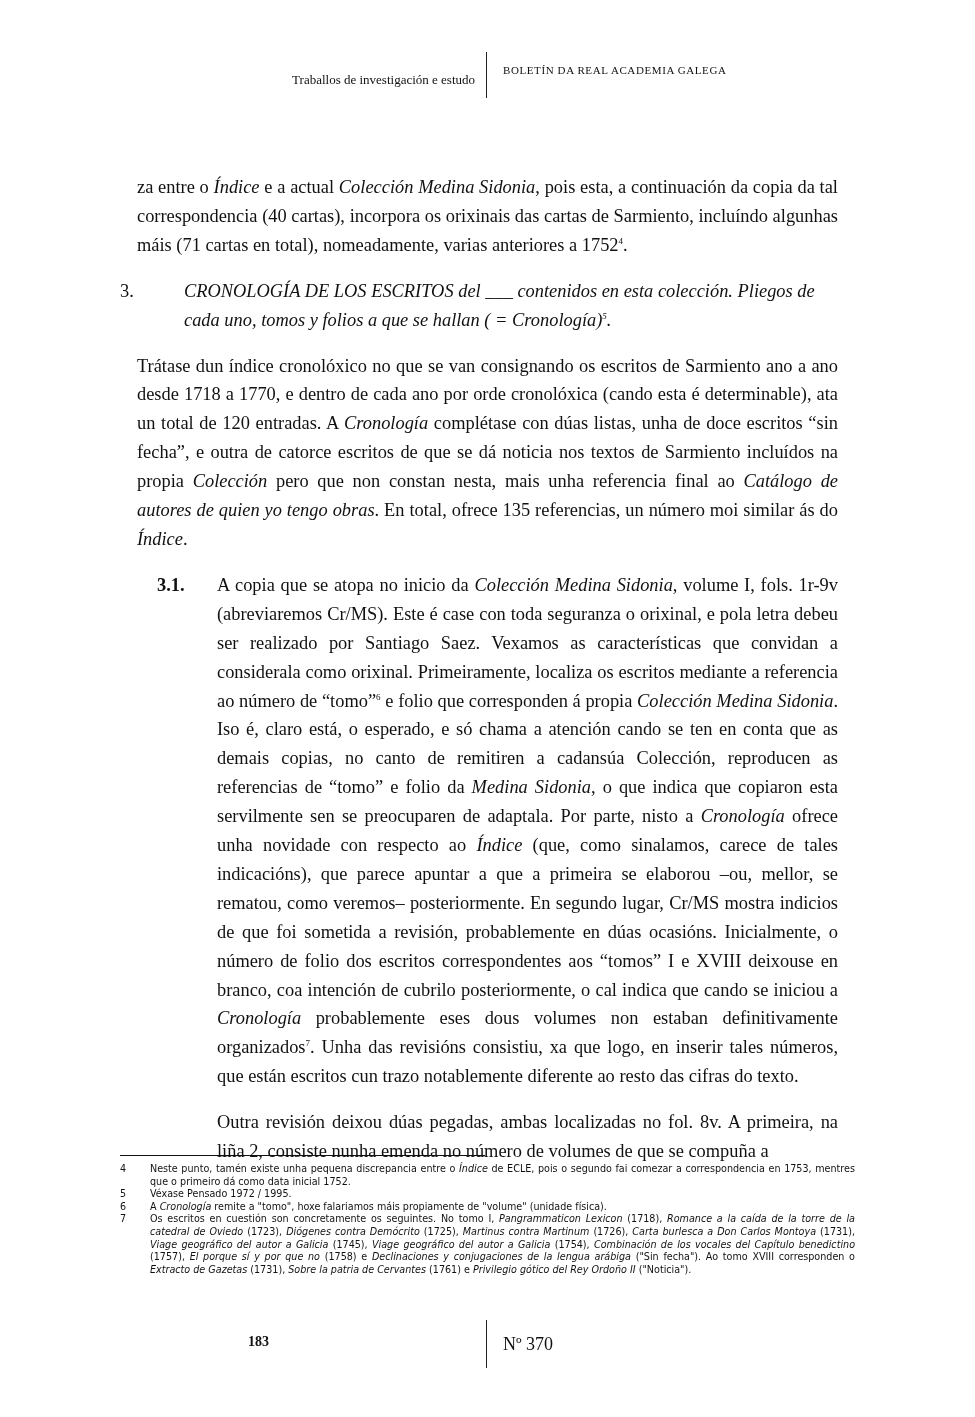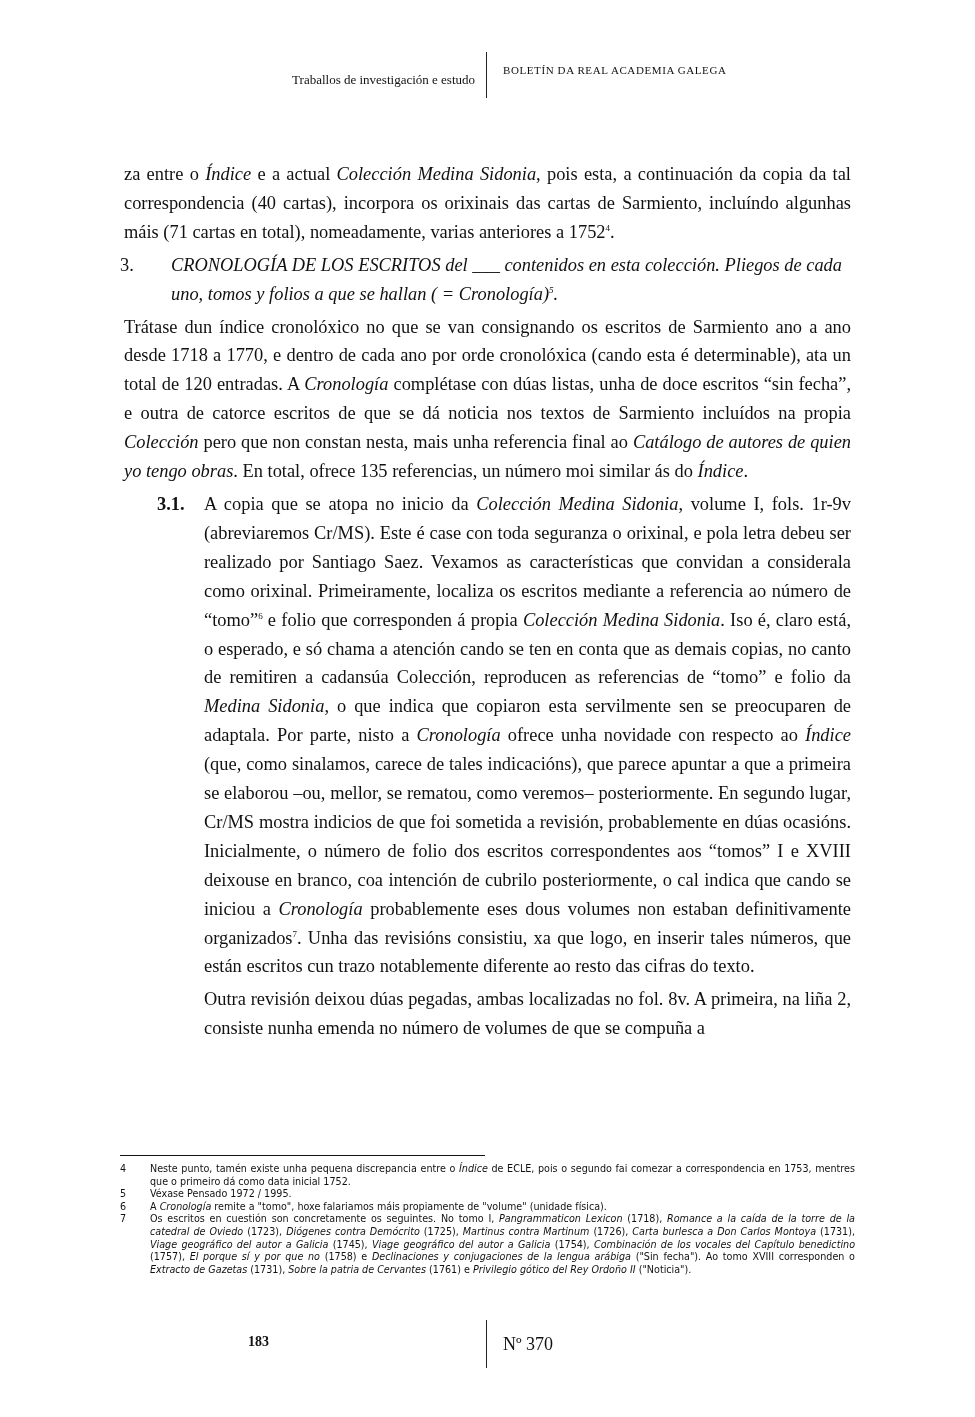--- a/index.html
+++ b/index.html
@@ -4,21 +4,21 @@
 <style>
   html, body { margin: 0; padding: 0; background: #ffffff; }
   body { width: 975px; height: 1417px; position: relative; overflow: hidden;
          font-family: "Liberation Serif", "DejaVu Serif", serif; color: #111; }
   .header { position: absolute; top: 52px; left: 0; width: 975px; height: 46px; }
   .header .left { position: absolute; right: 500px; top: 13px; font-size: 13px; white-space: nowrap; margin-top: 7px; }
   .header .divider { position: absolute; left: 486px; top: 0; width: 1px; height: 46px; background: #222; }
   .header .right { position: absolute; left: 503px; top: 12px; font-size: 11px; letter-spacing: 0.6px; white-space: nowrap; }
 
   .body-text { position: absolute; left: 120px; width: 735px; top: 156px; font-size: 18.4px; line-height: 28.9px; }
-  .body-text p { margin: 4px; text-align: justify; }
+  .body-text p { margin: 17px; text-align: justify; }
   .body-text i { font-style: italic; }
   .sec3 { position: relative; padding-left: 47px; }
   .sec3 .num { position: absolute; left: 0; top: 0; }
   .sec3 .txt { font-style: italic; text-align: left; }
   .indent { text-indent: 28px; }
   .sub { position: relative; padding-left: 80px; }
   .sub .num { position: absolute; left: 37px; top: 0; }
   .sub-cont { padding-left: 80px; }
   sup { font-size: 9px; vertical-align: super; line-height: 0; }
 

